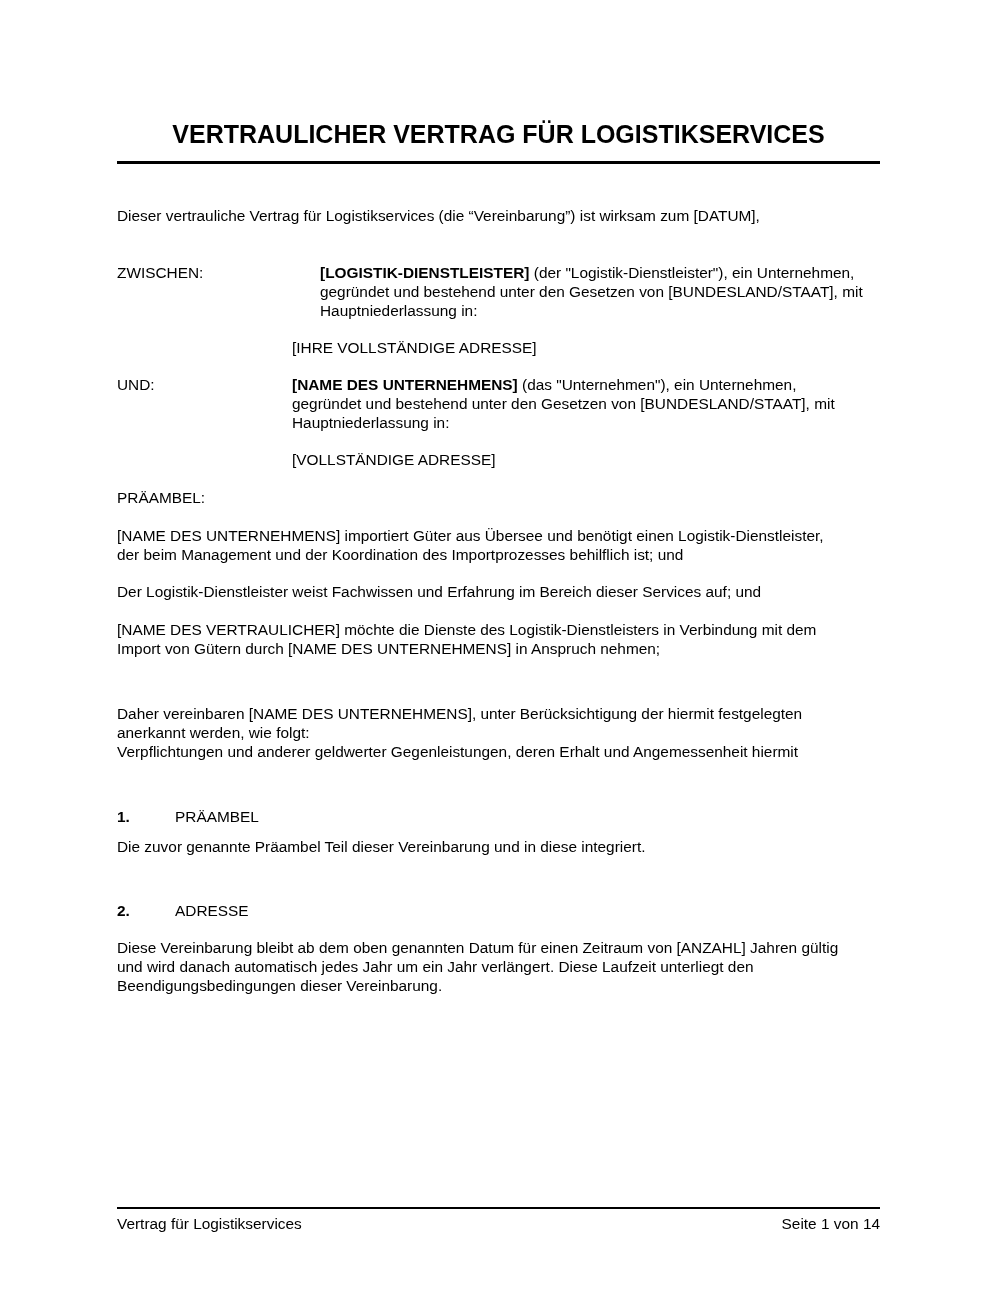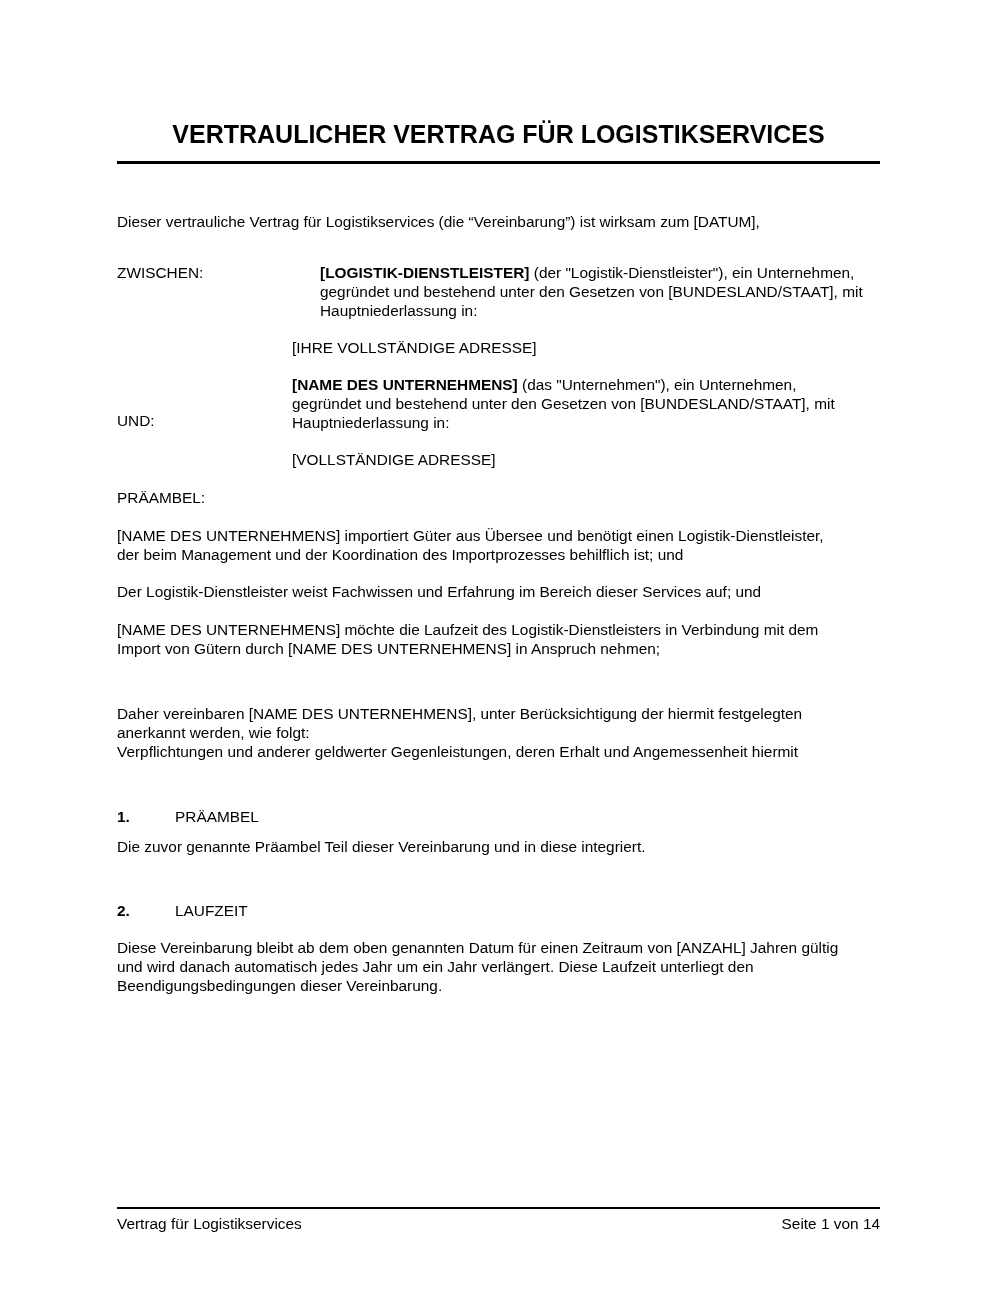--- a/index.html
+++ b/index.html
@@ -44,66 +44,66 @@
   }
 </style>
 </head>
 <body>
 
 <div class="page">
 
   <div class="title">VERTRAULICHER VERTRAG FÜR LOGISTIKSERVICES</div>
   <div class="title-rule"></div>
 
-  <div class="p" style="top:212px;">Dieser vertrauliche Vertrag für Logistikservices (die “Vereinbarung”) ist wirksam zum [DATUM],</div>
+  <div class="p" style="top:206px;">Dieser vertrauliche Vertrag für Logistikservices (die “Vereinbarung”) ist wirksam zum [DATUM],</div>
 
   <div class="label" style="top:263px;">ZWISCHEN:</div>
   <div class="party" style="top:263px;margin-left:28px;">
     <div><b>[LOGISTIK-DIENSTLEISTER]</b><span> (der "Logistik-Dienstleister"), ein Unternehmen,</span></div>
     <div>gegründet und bestehend unter den Gesetzen von [BUNDESLAND/STAAT], mit</div>
     <div>Hauptniederlassung in:</div>
   </div>
   <div class="party" style="top:338px;">[IHRE VOLLSTÄNDIGE ADRESSE]</div>
 
-  <div class="label" style="top:375px;margin-top:36px;">UND:</div>
+  <div class="label" style="top:375px;">UND:</div>
   <div class="party" style="top:375px;">
     <div><b>[NAME DES UNTERNEHMENS]</b><span> (das "Unternehmen"), ein Unternehmen,</span></div>
     <div>gegründet und bestehend unter den Gesetzen von [BUNDESLAND/STAAT], mit</div>
     <div>Hauptniederlassung in:</div>
   </div>
   <div class="party" style="top:450px;">[VOLLSTÄNDIGE ADRESSE]</div>
 
   <div class="label" style="top:488px;">PRÄAMBEL:</div>
 
   <div class="p" style="top:526px;">
     <div>[NAME DES UNTERNEHMENS] importiert Güter aus Übersee und benötigt einen Logistik-Dienstleister,</div>
     <div>der beim Management und der Koordination des Importprozesses behilflich ist; und</div>
   </div>
   <div class="p" style="top:582px;">
     <div>Der Logistik-Dienstleister weist Fachwissen und Erfahrung im Bereich dieser Services auf; und</div>
   </div>
   <div class="p" style="top:620px;">
-    <div>[NAME DES UNTERNEHMENS] möchte die Laufzeit des Logistik-Dienstleisters in Verbindung mit dem</div>
+    <div>[NAME DES VERTRAULICHER] möchte die Dienste des Logistik-Dienstleisters in Verbindung mit dem</div>
     <div>Import von Gütern durch [NAME DES UNTERNEHMENS] in Anspruch nehmen;</div>
   </div>
 
   <div class="p" style="top:704px;">
     <div>Daher vereinbaren [NAME DES UNTERNEHMENS], unter Berücksichtigung der hiermit festgelegten</div>
     <div>anerkannt werden, wie folgt:</div>
     <div>Verpflichtungen und anderer geldwerter Gegenleistungen, deren Erhalt und Angemessenheit hiermit</div>
   </div>
 
   <div class="sec-num" style="top:807px;">1.</div>
   <div class="sec-title" style="top:807px;">PRÄAMBEL</div>
   <div class="p" style="top:837px;">
     <div>Die zuvor genannte Präambel Teil dieser Vereinbarung und in diese integriert.</div>
   </div>
 
   <div class="sec-num" style="top:901px;">2.</div>
-  <div class="sec-title" style="top:901px;">LAUFZEIT</div>
+  <div class="sec-title" style="top:901px;">ADRESSE</div>
   <div class="p" style="top:938px;">
     <div>Diese Vereinbarung bleibt ab dem oben genannten Datum für einen Zeitraum von [ANZAHL] Jahren gültig</div>
     <div>und wird danach automatisch jedes Jahr um ein Jahr verlängert. Diese Laufzeit unterliegt den</div>
     <div>Beendigungsbedingungen dieser Vereinbarung.</div>
   </div>
 
   <div class="footer-rule"></div>
   <div class="footer-left">Vertrag für Logistikservices</div>
   <div class="footer-right">Seite 1 von 14</div>
 

